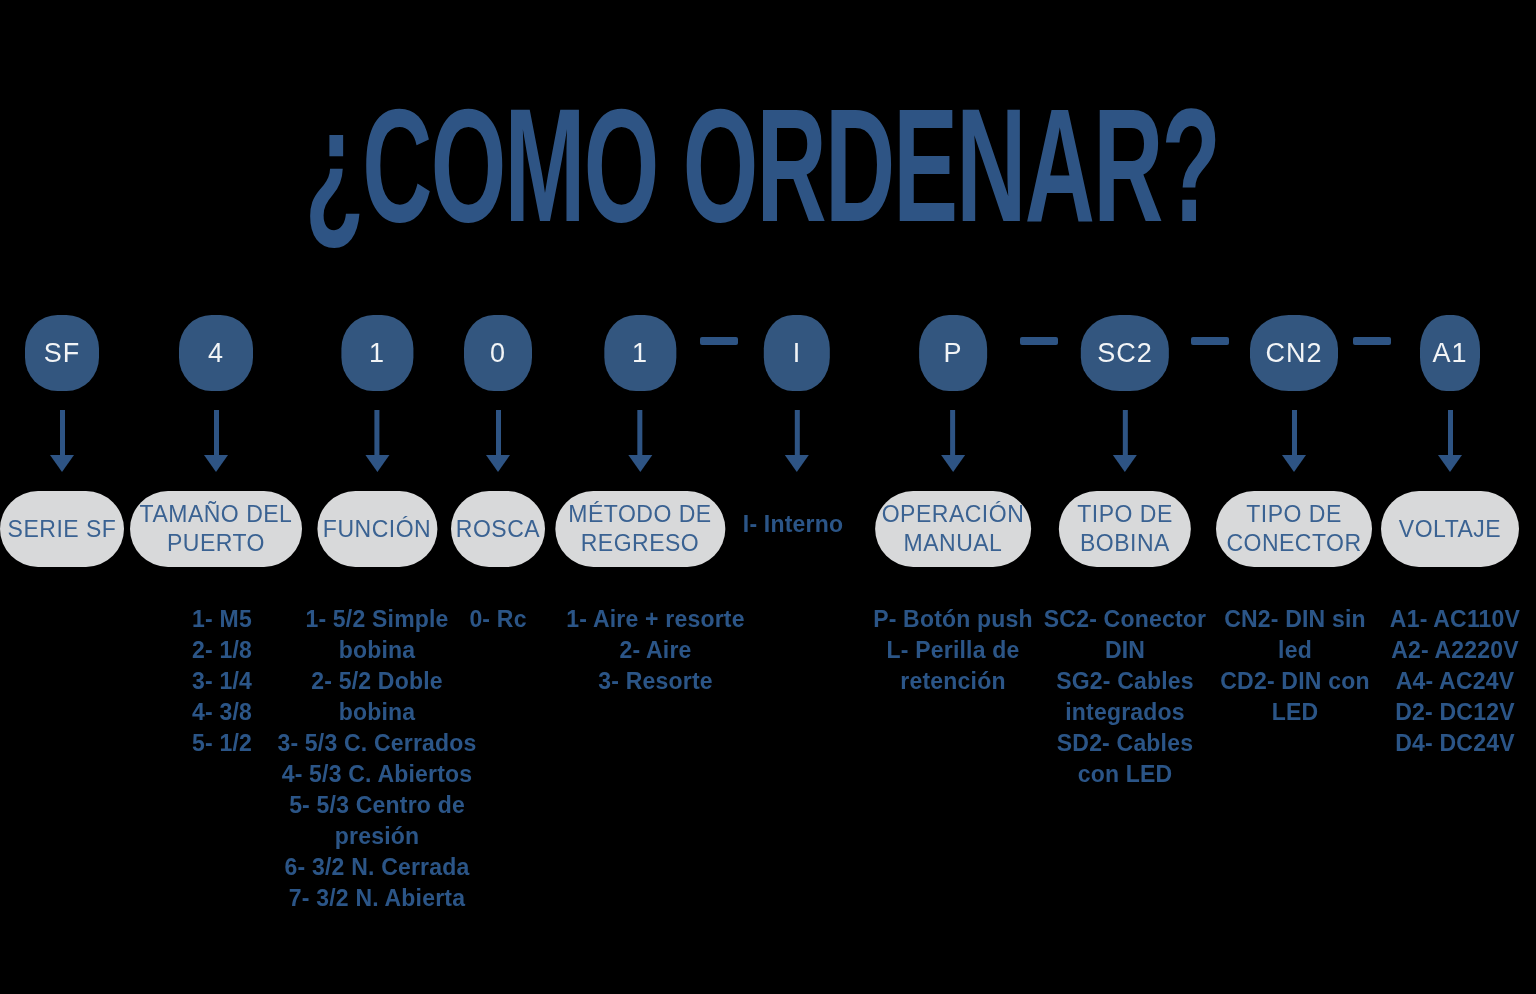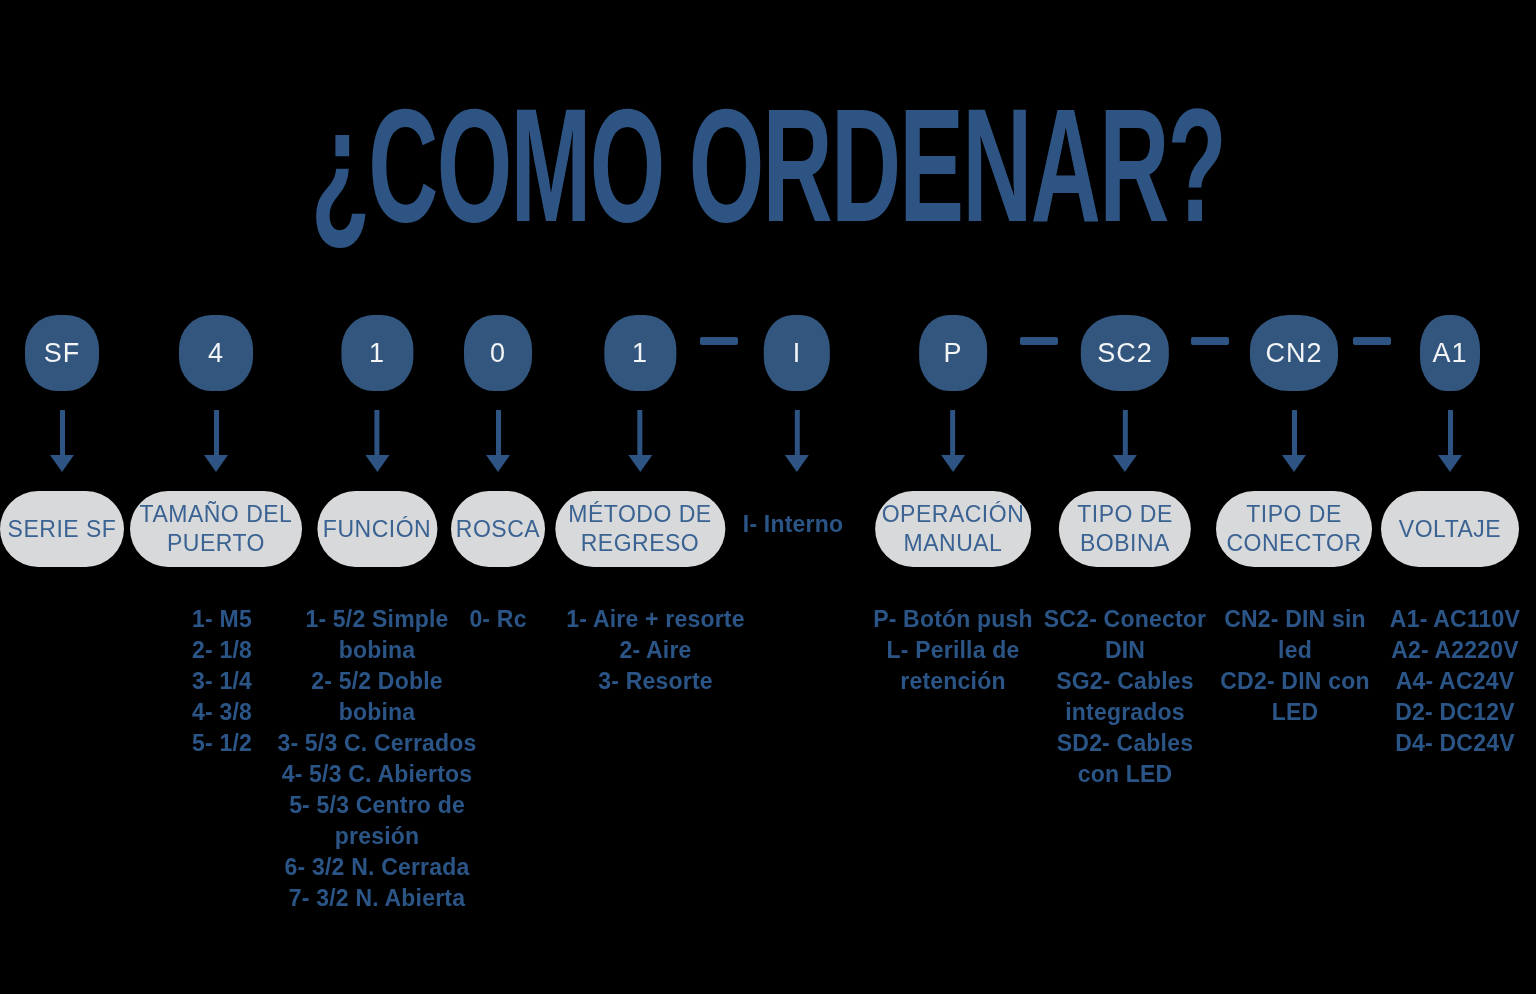--- a/index.html
+++ b/index.html
@@ -11,21 +11,21 @@
     --pill-text:#3A6292;
     --option-text:#2B5587;
   }
   html,body{margin:0;padding:0;background:#000;}
   .canvas{
     position:relative;width:1536px;height:994px;overflow:hidden;
     background:var(--background);
     font-family:"Liberation Sans",sans-serif;
   }
   .title{
-    position:absolute;top:84px;left:0;right:0;text-align:center;
+    position:absolute;top:84px;left:0;right:0;text-align:left;
     line-height:1;white-space:nowrap;
   }
   .title .title-text{
     display:inline-block;
     font-size:162px;font-weight:700;letter-spacing:-3px;
     color:var(--primary-blue);
     transform:scaleX(0.60);transform-origin:center;
   }
   #diagram{position:absolute;top:303px;left:0;width:100%;height:690px;}
   .col{

